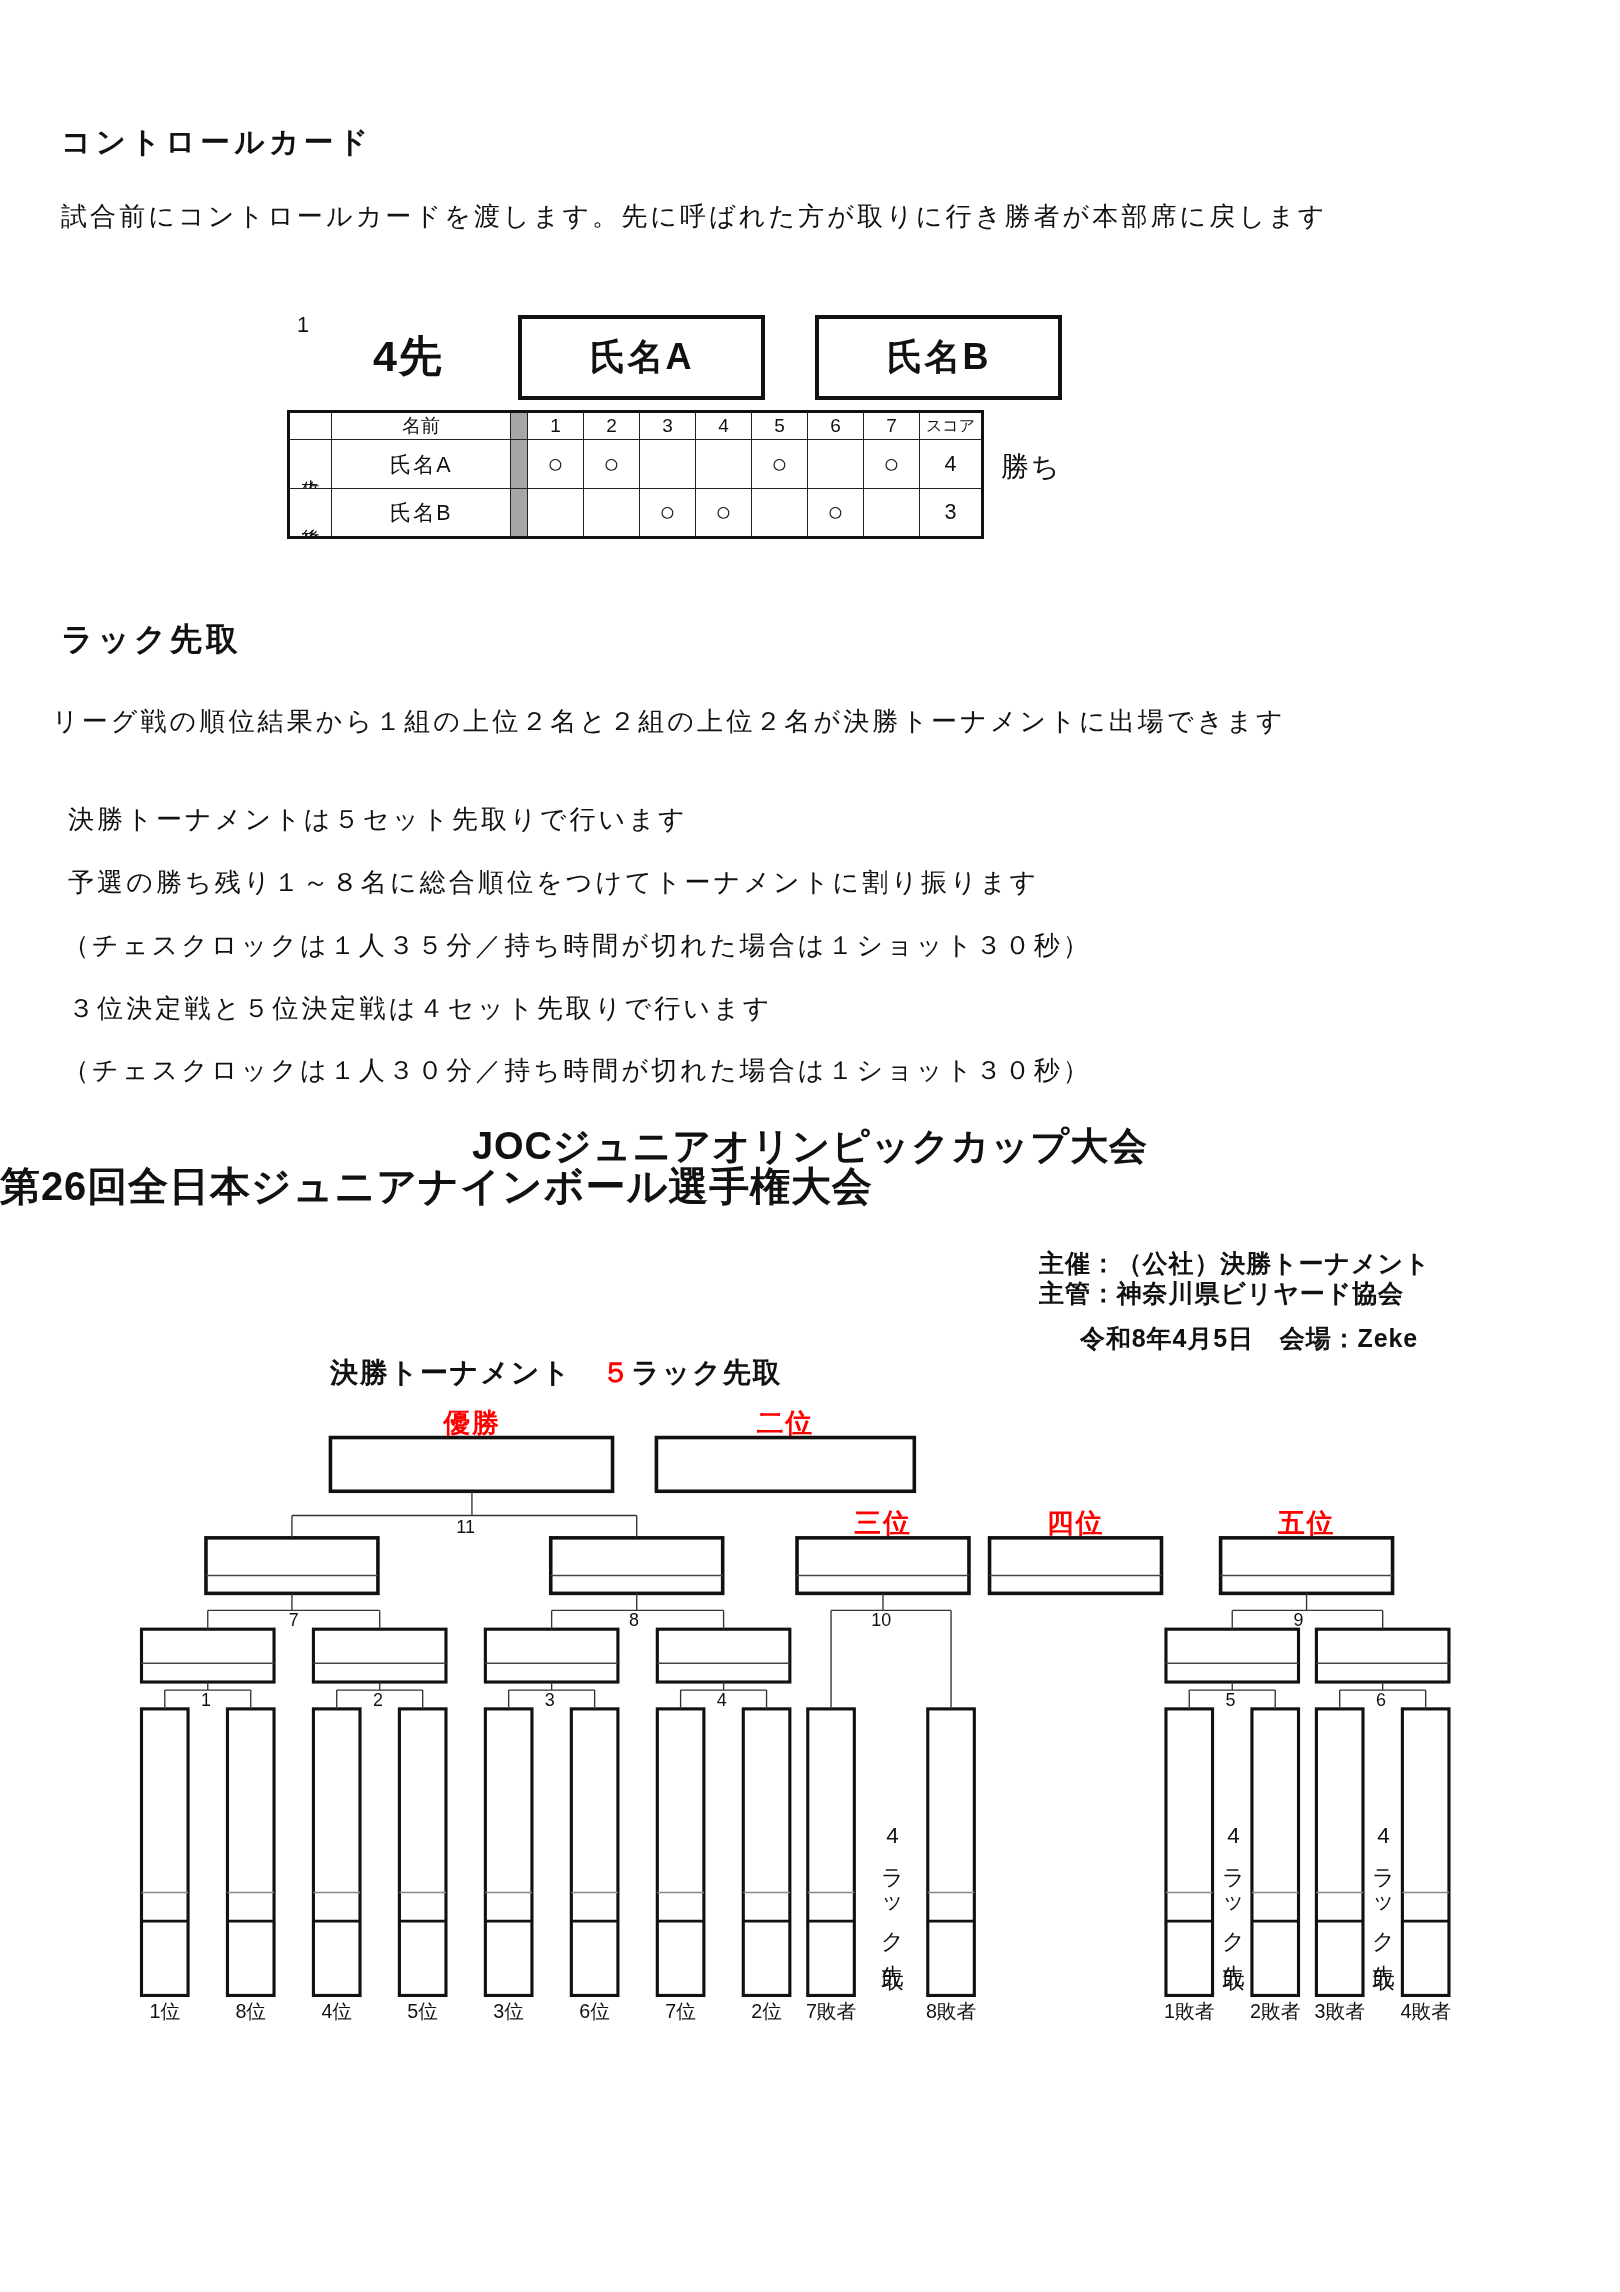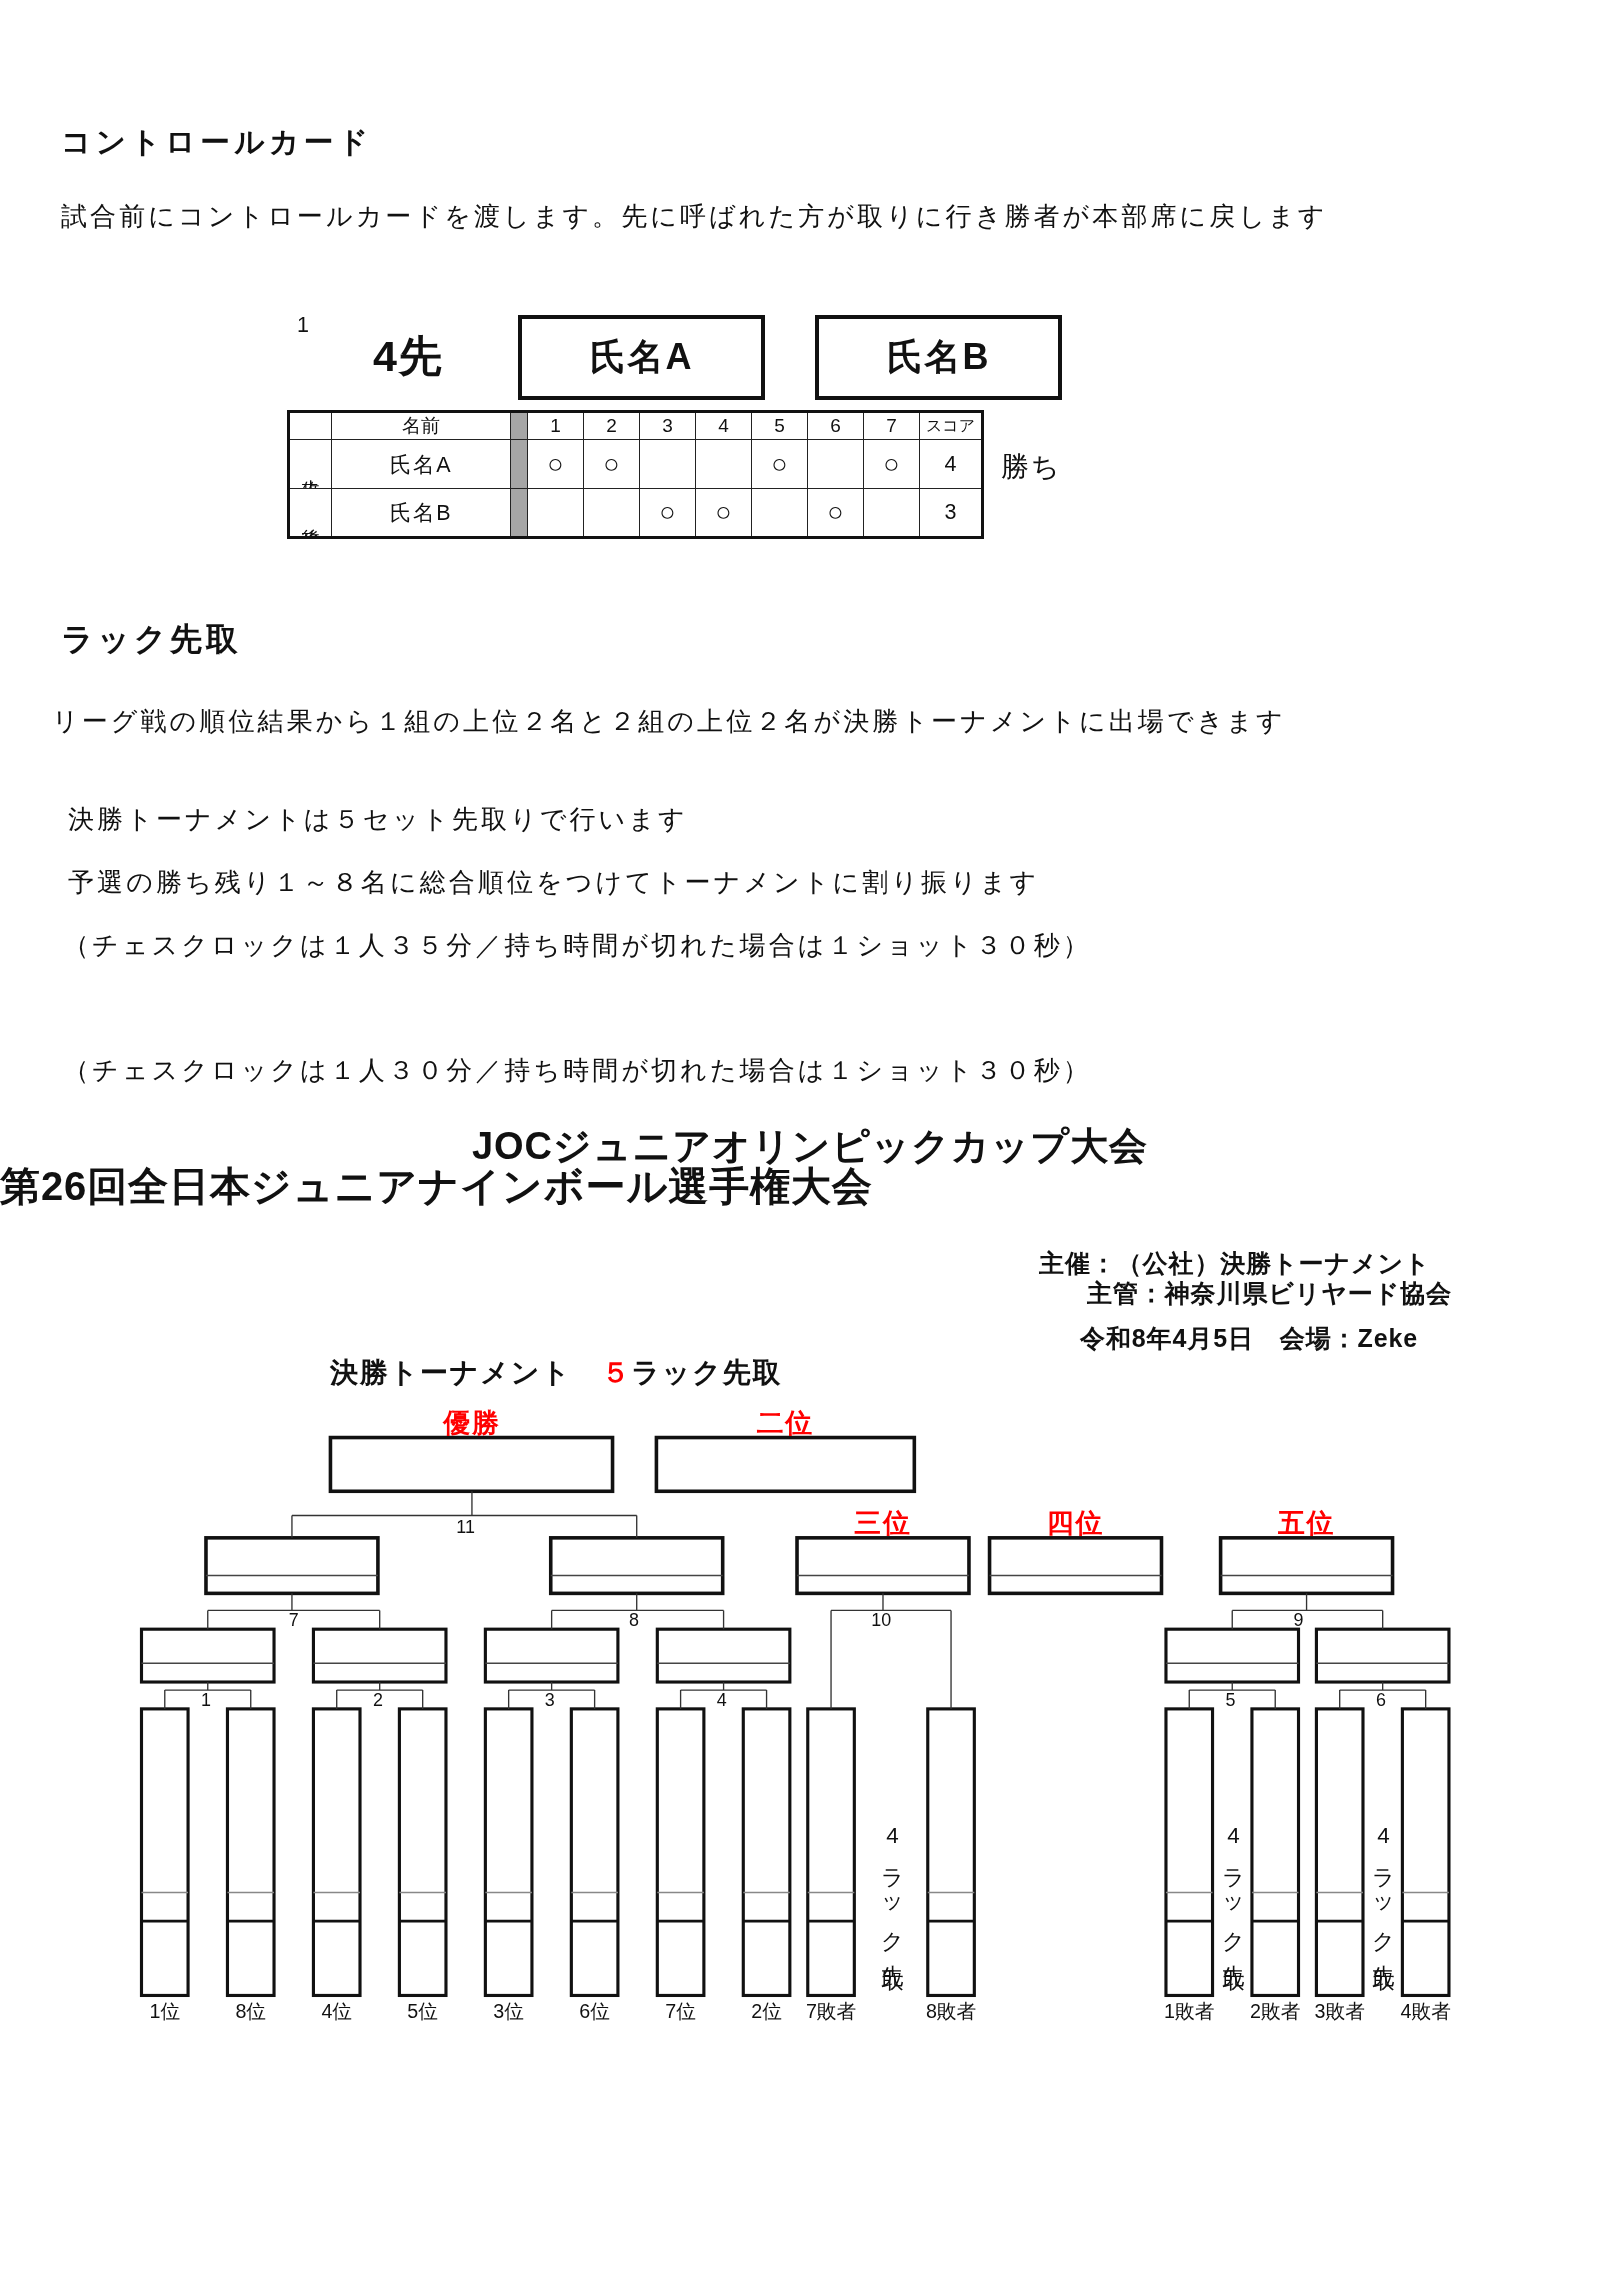--- a/index.html
+++ b/index.html
@@ -115,27 +115,28 @@
     </tr>
   </tbody>
     </table>
   <div class="abs winner-note" style="left:1001px;top:448px;">勝ち</div>
 
   <div class="abs serif h-sub" style="left:61px;top:618px;">ラック先取</div>
   <div class="abs serif body-text" style="left:52px;top:704px;">リーグ戦の順位結果から１組の上位２名と２組の上位２名が決勝トーナメントに出場できます</div>
   <div class="abs serif body-text" style="left:68px;top:802px;">決勝トーナメントは５セット先取りで行います</div>
   <div class="abs serif body-text" style="left:68px;top:865px;">予選の勝ち残り１～８名に総合順位をつけてトーナメントに割り振ります</div>
   <div class="abs serif body-text" style="left:63px;top:928px;">（チェスクロックは１人３５分／持ち時間が切れた場合は１ショット３０秒）</div>
+  <div class="abs serif body-text" style="left:68px;top:991px;">３位決定戦と５位決定戦は４セット先取りで行います</div>
   <div class="abs serif body-text" style="left:63px;top:1053px;">（チェスクロックは１人３０分／持ち時間が切れた場合は１ショット３０秒）</div>
 
   <div class="abs title-1" style="left:0;top:1121px;">JOCジュニアオリンピックカップ大会</div>
   <div class="abs title-2" style="left:0;top:1159px;">第26回全日本ジュニアナインボール選手権大会</div>
 
   <div class="abs org-line" style="left:1039px;top:1247px;">主催：（公社）決勝トーナメント</div>
-  <div class="abs org-line" style="left:1039px;top:1277px;margin-left:48px;">主管：神奈川県ビリヤード協会</div>
+  <div class="abs org-line" style="left:1039px;top:1277px;">主管：神奈川県ビリヤード協会</div>
   <div class="abs org-line" style="left:1080px;top:1322px;">令和8年4月5日　会場：Zeke</div>
 
   <div class="abs bracket-heading" style="left:330px;top:1354px;">
     <span>決勝トーナメント　</span><span class="red">５</span><span>ラック先取</span>
   </div>
 
   <svg class="bracket" width="1620" height="2293" viewBox="0 0 1809 2560">
 
     <rect x="369" y="1605" width="315" height="60" fill="#fff" stroke="#111" stroke-width="4"></rect>
     <rect x="733" y="1605" width="288" height="60" fill="#fff" stroke="#111" stroke-width="4"></rect>

